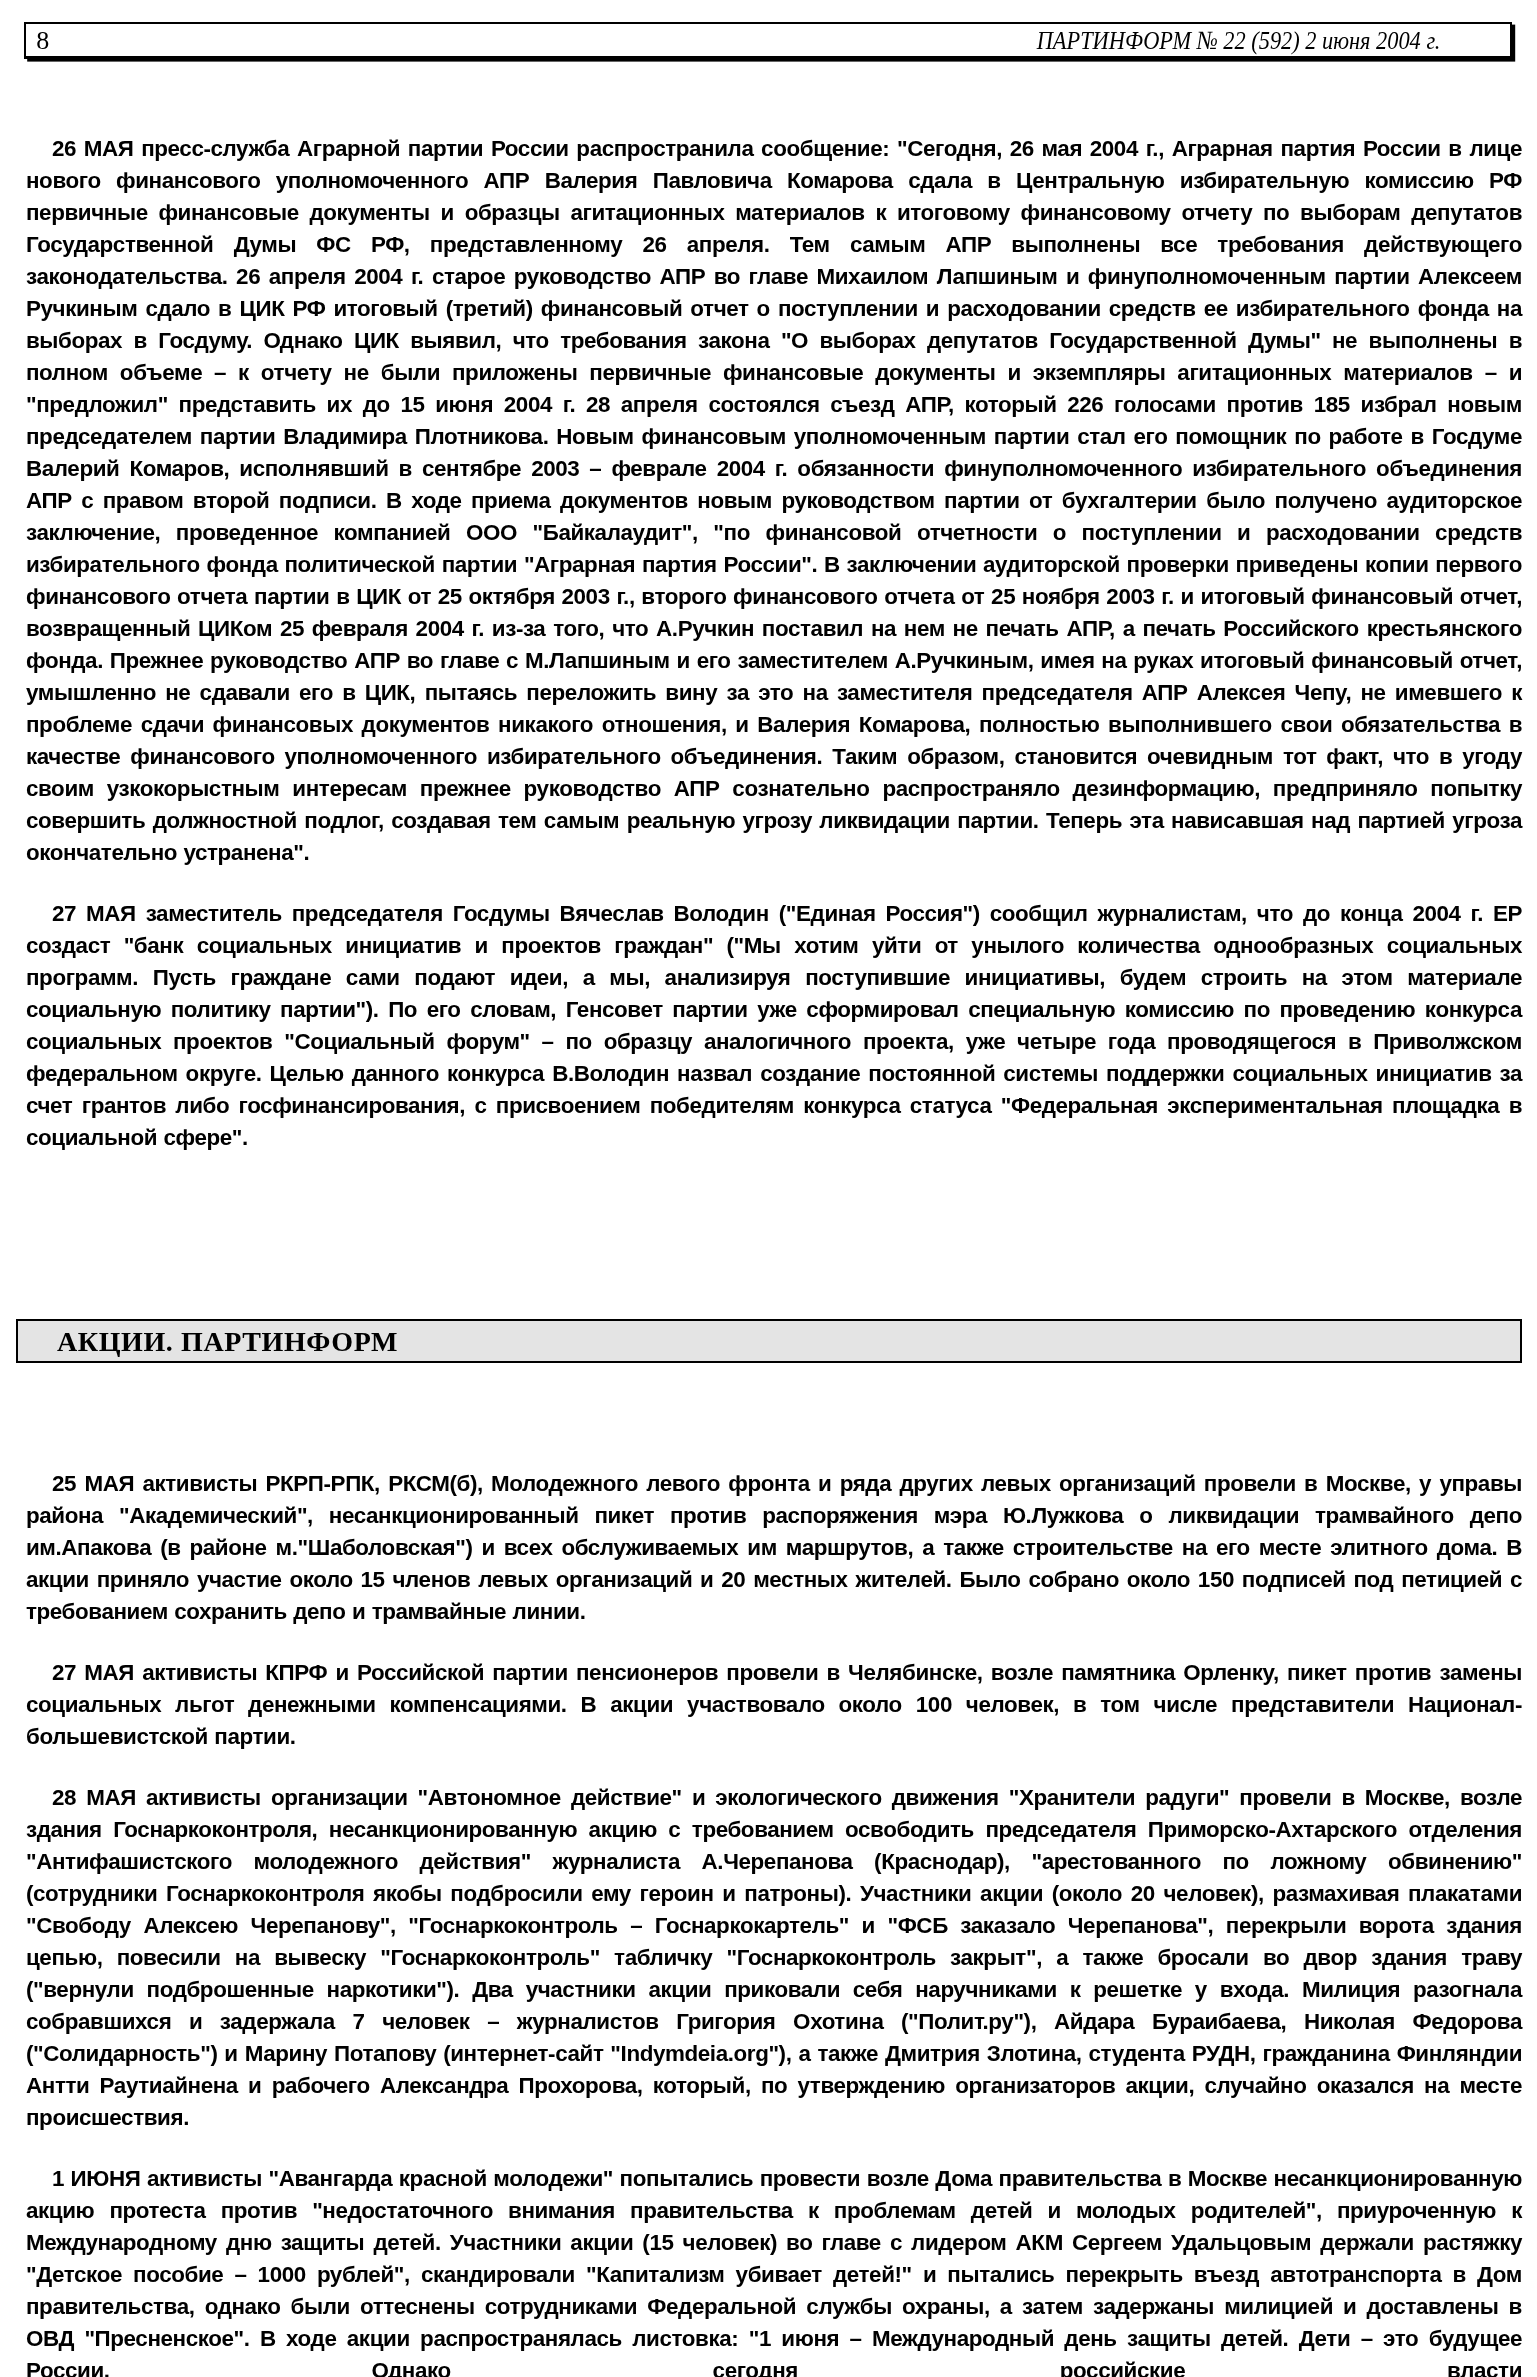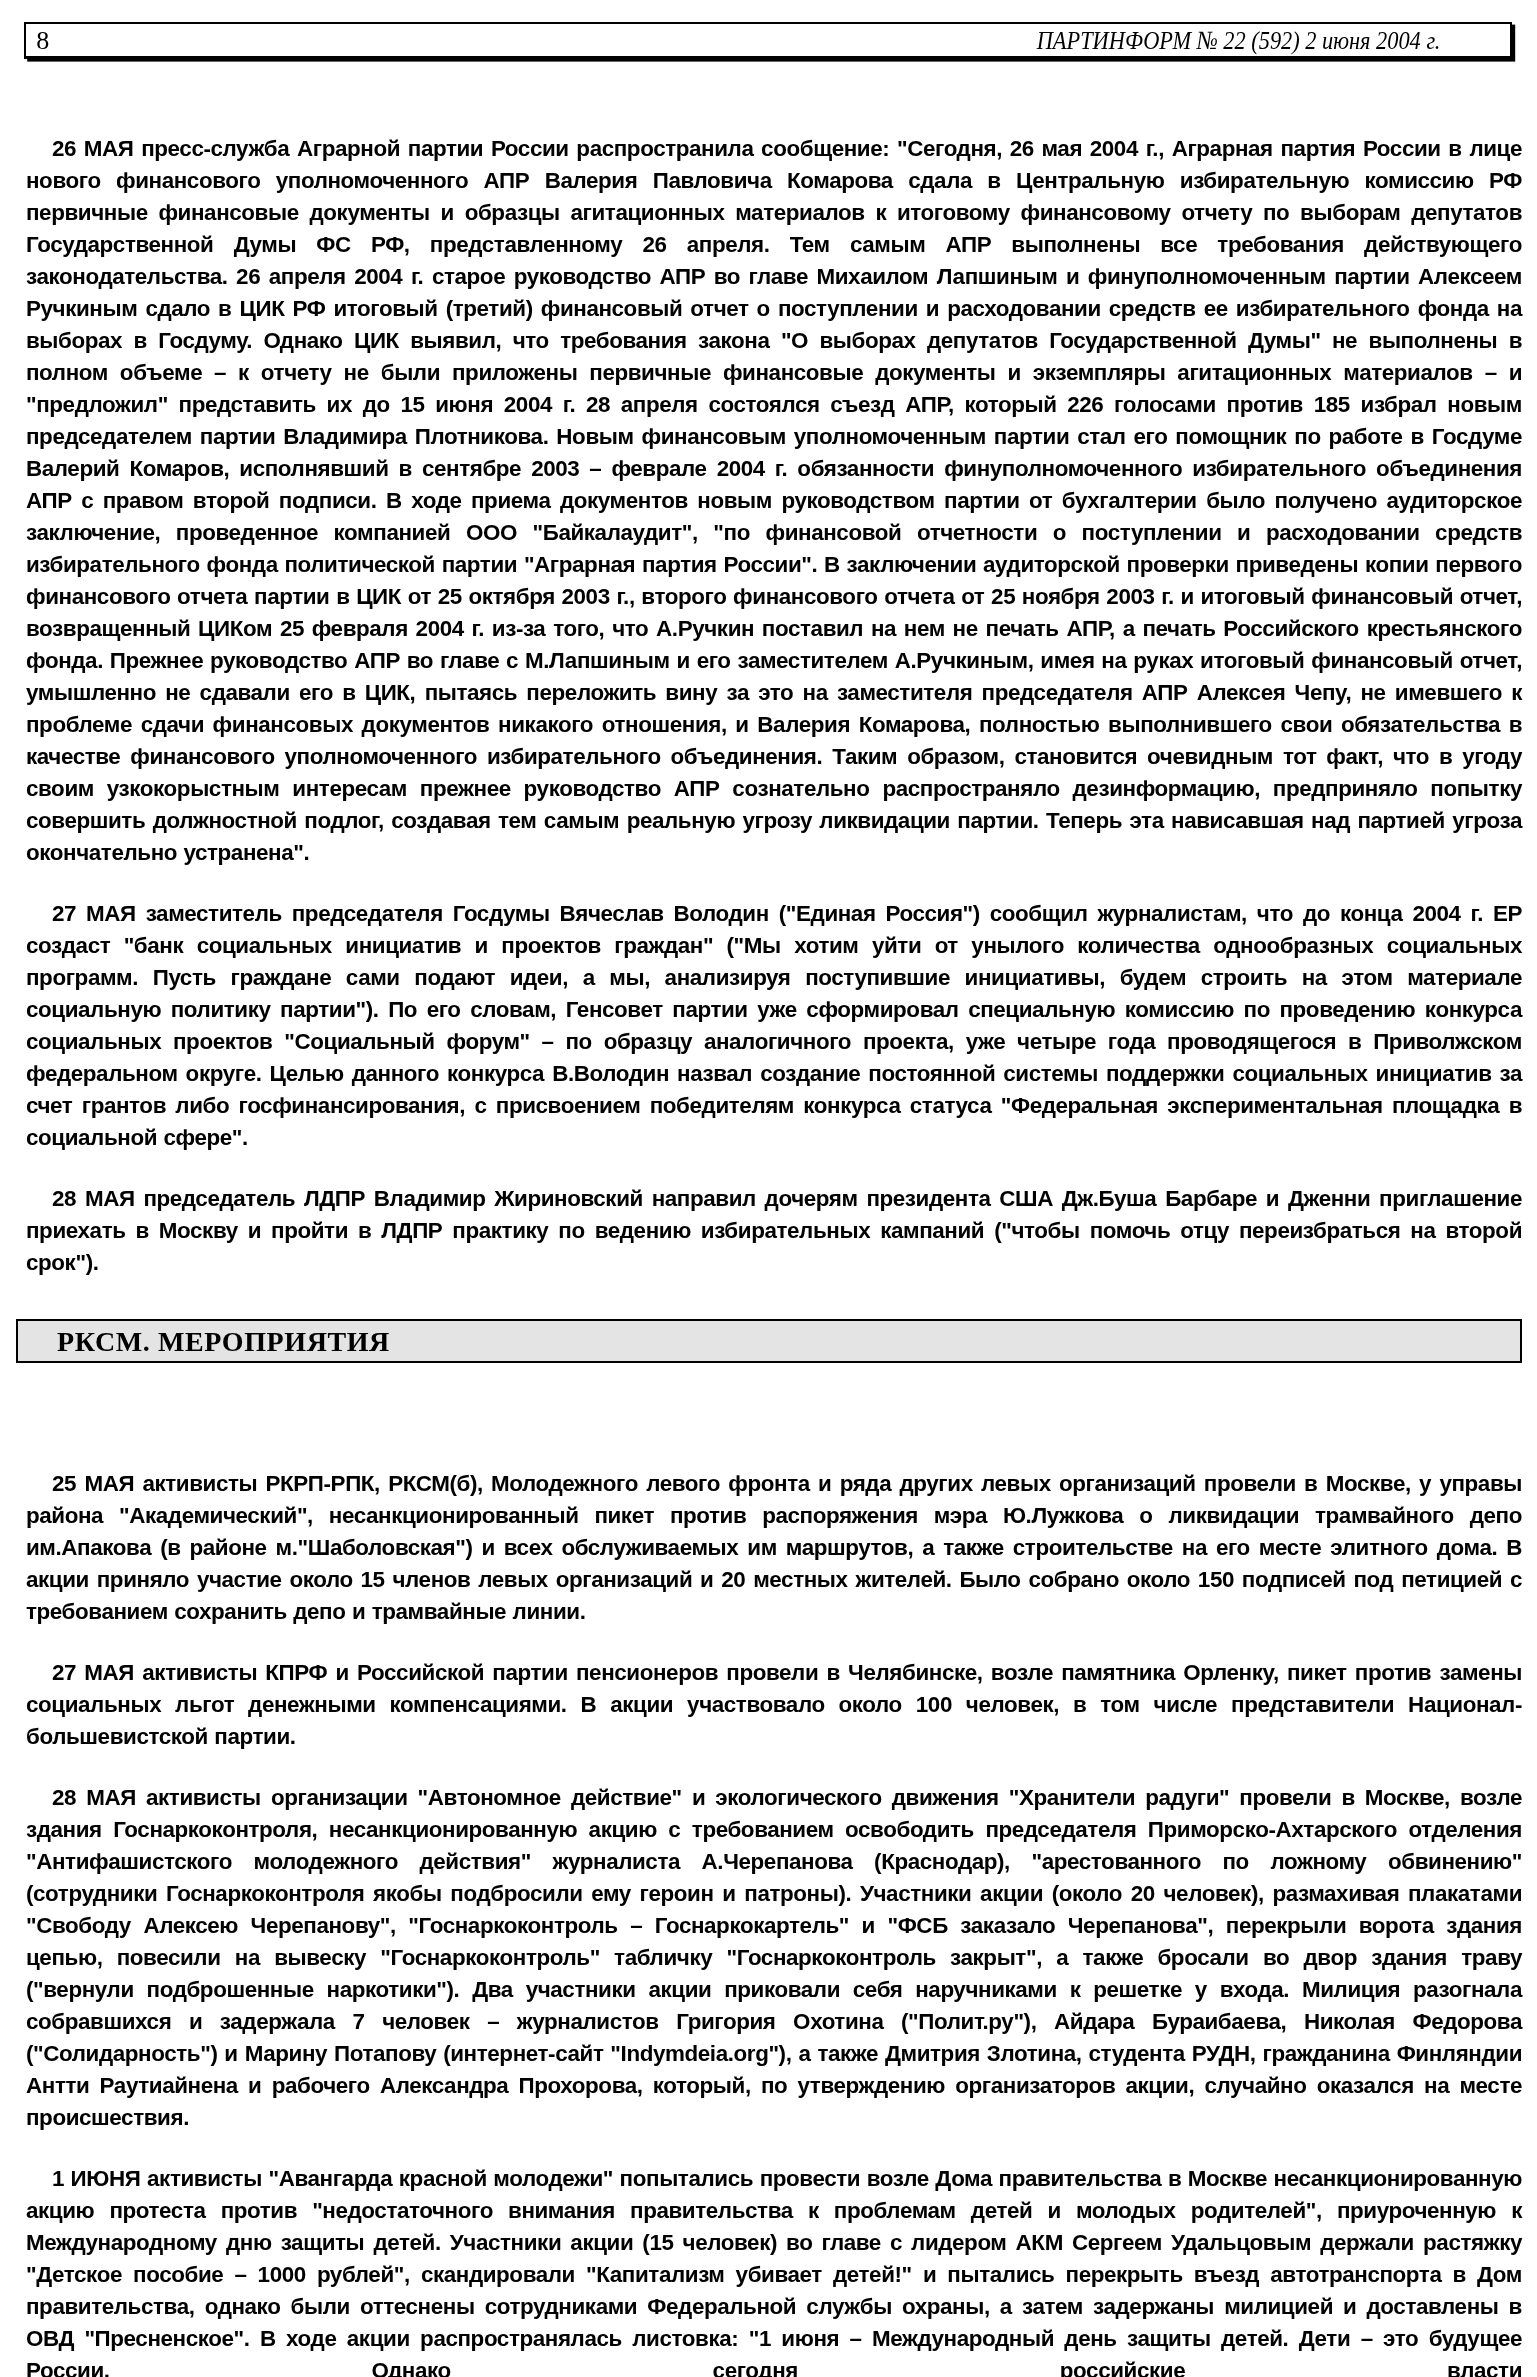--- a/index.html
+++ b/index.html
@@ -85,25 +85,24 @@
 <body>
 
 <div class="page-header">
   <span class="page-number">8</span>
   <span class="issue-title">ПАРТИНФОРМ № 22 (592) 2 июня 2004 г.</span>
 </div>
 
 <div class="article" style="top: 133px;">
   <p>26 МАЯ пресс-служба Аграрной партии России распространила сообщение: "Сегодня, 26 мая 2004 г., Аграрная партия России в лице нового финансового уполномоченного АПР Валерия Павловича Комарова сдала в Центральную избирательную комиссию РФ первичные финансовые документы и образцы агитационных материалов к итоговому финансовому отчету по выборам депутатов Государственной Думы ФС РФ, представленному 26 апреля. Тем самым АПР выполнены все требования действующего законодательства. 26 апреля 2004 г. старое руководство АПР во главе Михаилом Лапшиным и финуполномоченным партии Алексеем Ручкиным сдало в ЦИК РФ итоговый (третий) финансовый отчет о поступлении и расходовании средств ее избирательного фонда на выборах в Госдуму. Однако ЦИК выявил, что требования закона "О выборах депутатов Государственной Думы" не выполнены в полном объеме – к отчету не были приложены первичные финансовые документы и экземпляры агитационных материалов – и "предложил" представить их до 15 июня 2004 г. 28 апреля состоялся съезд АПР, который 226 голосами против 185 избрал новым председателем партии Владимира Плотникова. Новым финансовым уполномоченным партии стал его помощник по работе в Госдуме Валерий Комаров, исполнявший в сентябре 2003 – феврале 2004 г. обязанности финуполномоченного избирательного объединения АПР с правом второй подписи. В ходе приема документов новым руководством партии от бухгалтерии было получено аудиторское заключение, проведенное компанией ООО "Байкалаудит", "по финансовой отчетности о поступлении и расходовании средств избирательного фонда политической партии "Аграрная партия России". В заключении аудиторской проверки приведены копии первого финансового отчета партии в ЦИК от 25 октября 2003 г., второго финансового отчета от 25 ноября 2003 г. и итоговый финансовый отчет, возвращенный ЦИКом 25 февраля 2004 г. из-за того, что А.Ручкин поставил на нем не печать АПР, а печать Российского крестьянского фонда. Прежнее руководство АПР во главе с М.Лапшиным и его заместителем А.Ручкиным, имея на руках итоговый финансовый отчет, умышленно не сдавали его в ЦИК, пытаясь переложить вину за это на заместителя председателя АПР Алексея Чепу, не имевшего к проблеме сдачи финансовых документов никакого отношения, и Валерия Комарова, полностью выполнившего свои обязательства в качестве финансового уполномоченного избирательного объединения. Таким образом, становится очевидным тот факт, что в угоду своим узкокорыстным интересам прежнее руководство АПР сознательно распространяло дезинформацию, предприняло попытку совершить должностной подлог, создавая тем самым реальную угрозу ликвидации партии. Теперь эта нависавшая над партией угроза окончательно устранена".</p>
   <p style="margin-top: 29px;">27 МАЯ заместитель председателя Госдумы Вячеслав Володин ("Единая Россия") сообщил журналистам, что до конца 2004 г. ЕР создаст "банк социальных инициатив и проектов граждан" ("Мы хотим уйти от унылого количества однообразных социальных программ. Пусть граждане сами подают идеи, а мы, анализируя поступившие инициативы, будем строить на этом материале социальную политику партии"). По его словам, Генсовет партии уже сформировал специальную комиссию по проведению конкурса социальных проектов "Социальный форум" – по образцу аналогичного проекта, уже четыре года проводящегося в Приволжском федеральном округе. Целью данного конкурса В.Володин назвал создание постоянной системы поддержки социальных инициатив за счет грантов либо госфинансирования, с присвоением победителям конкурса статуса "Федеральная экспериментальная площадка в социальной сфере".</p>
-  <p style="margin-top: 29px;">28 МАЯ председатель ЛДПР Владимир Жириновский направил дочерям президента США Дж.Буша Барбаре и Дженни приглашение приехать в Москву и пройти в ЛДПР практику по ведению избирательных кампаний ("чтобы помочь отцу переизбраться на второй срок").</p>
 </div>
 
 <div class="section-header">
-  <span class="section-title">РКСМ. МЕРОПРИЯТИЯ</span>
+  <span class="section-title">АКЦИИ. ПАРТИНФОРМ</span>
 </div>
 
 <div class="article" style="top: 1468px;">
   <p>25 МАЯ активисты РКРП-РПК, РКСМ(б), Молодежного левого фронта и ряда других левых организаций провели в Москве, у управы района "Академический", несанкционированный пикет против распоряжения мэра Ю.Лужкова о ликвидации трамвайного депо им.Апакова (в районе м."Шаболовская") и всех обслуживаемых им маршрутов, а также строительстве на его месте элитного дома. В акции приняло участие около 15 членов левых организаций и 20 местных жителей. Было собрано около 150 подписей под петицией с требованием сохранить депо и трамвайные линии.</p>
   <p style="margin-top: 29px;">27 МАЯ активисты КПРФ и Российской партии пенсионеров провели в Челябинске, возле памятника Орленку, пикет против замены социальных льгот денежными компенсациями. В акции участвовало около 100 человек, в том числе представители Национал-большевистской партии.</p>
   <p style="margin-top: 29px;">28 МАЯ активисты организации "Автономное действие" и экологического движения "Хранители радуги" провели в Москве, возле здания Госнаркоконтроля, несанкционированную акцию с требованием освободить председателя Приморско-Ахтарского отделения "Антифашистского молодежного действия" журналиста А.Черепанова (Краснодар), "арестованного по ложному обвинению" (сотрудники Госнаркоконтроля якобы подбросили ему героин и патроны). Участники акции (около 20 человек), размахивая плакатами "Свободу Алексею Черепанову", "Госнаркоконтроль – Госнаркокартель" и "ФСБ заказало Черепанова", перекрыли ворота здания цепью, повесили на вывеску "Госнаркоконтроль" табличку "Госнаркоконтроль закрыт", а также бросали во двор здания траву ("вернули подброшенные наркотики"). Два участники акции приковали себя наручниками к решетке у входа. Милиция разогнала собравшихся и задержала 7 человек – журналистов Григория Охотина ("Полит.ру"), Айдара Бураибаева, Николая Федорова ("Солидарность") и Марину Потапову (интернет-сайт "Indymdeia.org"), а также Дмитрия Злотина, студента РУДН, гражданина Финляндии Антти Раутиайнена и рабочего Александра Прохорова, который, по утверждению организаторов акции, случайно оказался на месте происшествия.</p>
   <p style="margin-top: 29px; text-align-last: justify;">1 ИЮНЯ активисты "Авангарда красной молодежи" попытались провести возле Дома правительства в Москве несанкционированную акцию протеста против "недостаточного внимания правительства к проблемам детей и молодых родителей", приуроченную к Международному дню защиты детей. Участники акции (15 человек) во главе с лидером АКМ Сергеем Удальцовым держали растяжку "Детское пособие – 1000 рублей", скандировали "Капитализм убивает детей!" и пытались перекрыть въезд автотранспорта в Дом правительства, однако были оттеснены сотрудниками Федеральной службы охраны, а затем задержаны милицией и доставлены в ОВД "Пресненское". В ходе акции распространялась листовка: "1 июня – Международный день защиты детей. Дети – это будущее России. Однако сегодня российские власти</p>
 </div>
 
 

